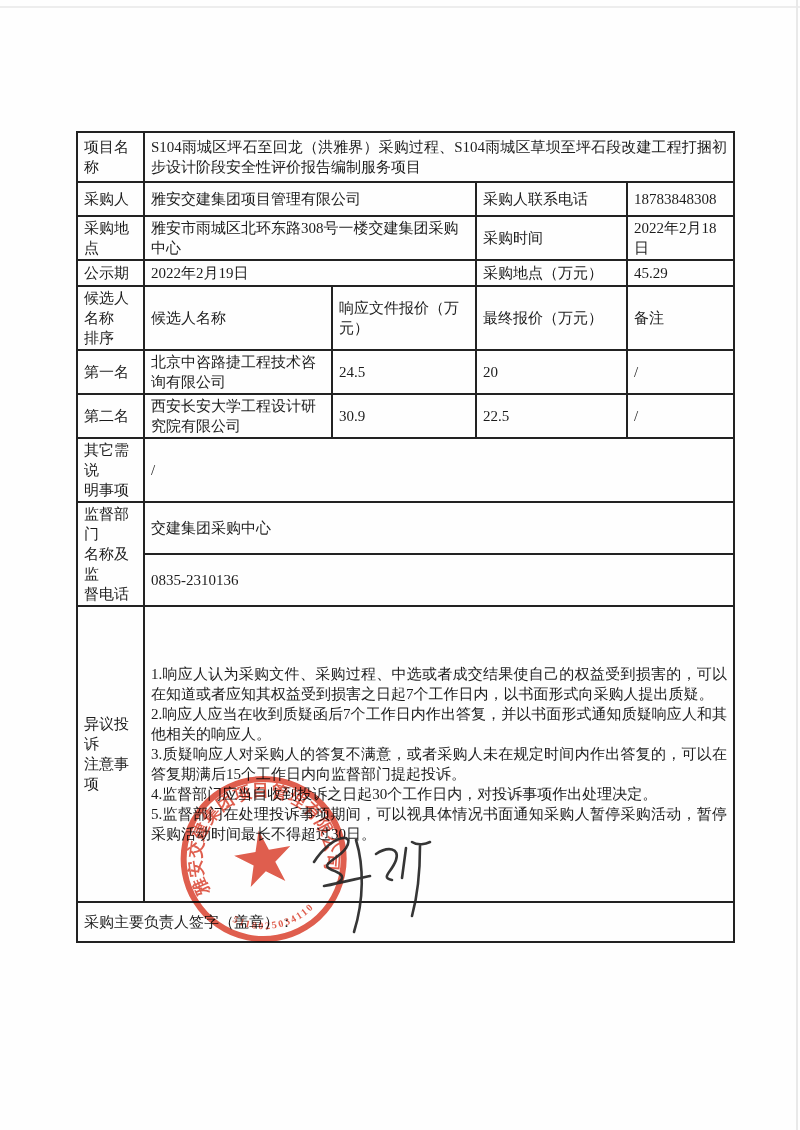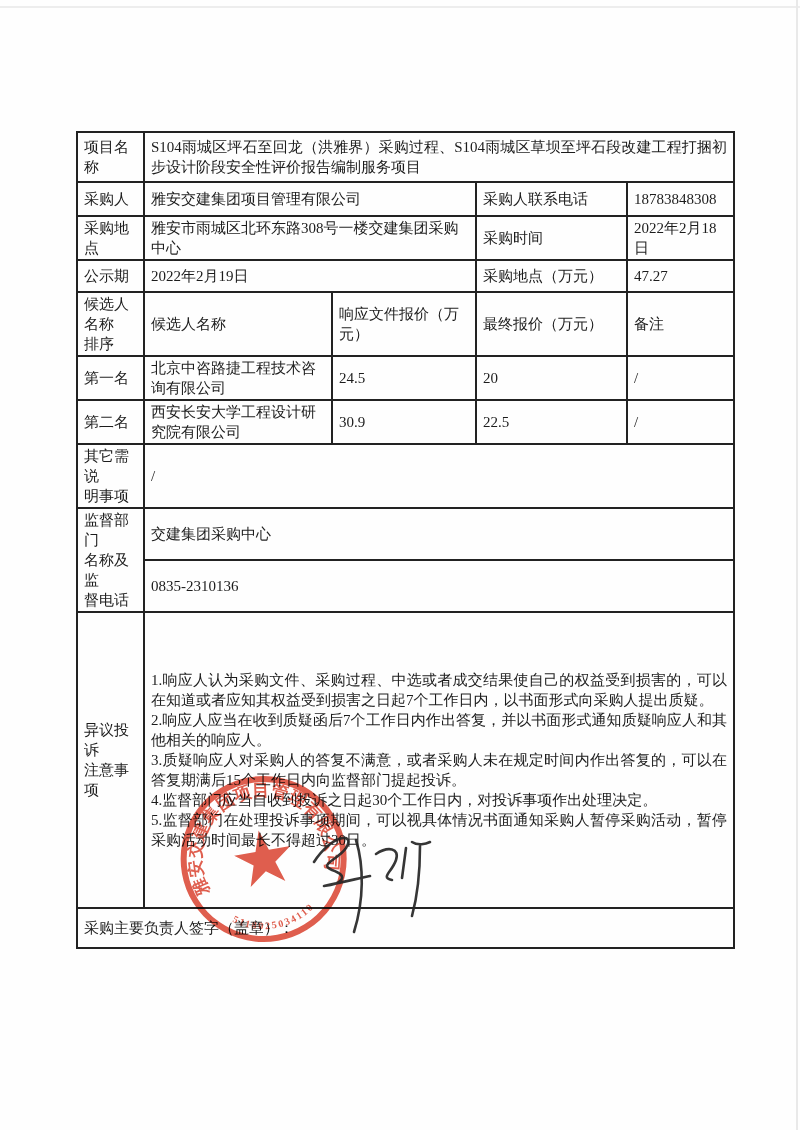--- a/index.html
+++ b/index.html
@@ -68,25 +68,25 @@
       <td colspan="2">雅安交建集团项目管理有限公司</td>
       <td class="c">采购人联系电话</td>
       <td class="c">18783848308</td>
     </tr>
     <tr style="height:42px">
       <td>采购地点</td>
       <td colspan="2">雅安市雨城区北环东路308号一楼交建集团采购中心</td>
       <td class="c">采购时间</td>
       <td class="c">2022年2月18日</td>
     </tr>
-    <tr style="height:32px">
+    <tr style="height:26px">
       <td>公示期</td>
       <td colspan="2">2022年2月19日</td>
       <td class="c">采购地点（万元）</td>
-      <td class="c">47.27</td>
+      <td class="c">45.29</td>
     </tr>
     <tr style="height:38px">
       <td class="pre">候选人名称
 排序</td>
       <td class="c">候选人名称</td>
       <td class="c">响应文件报价（万元）</td>
       <td class="c">最终报价（万元）</td>
       <td class="c">备注</td>
     </tr>
     <tr style="height:41px">

